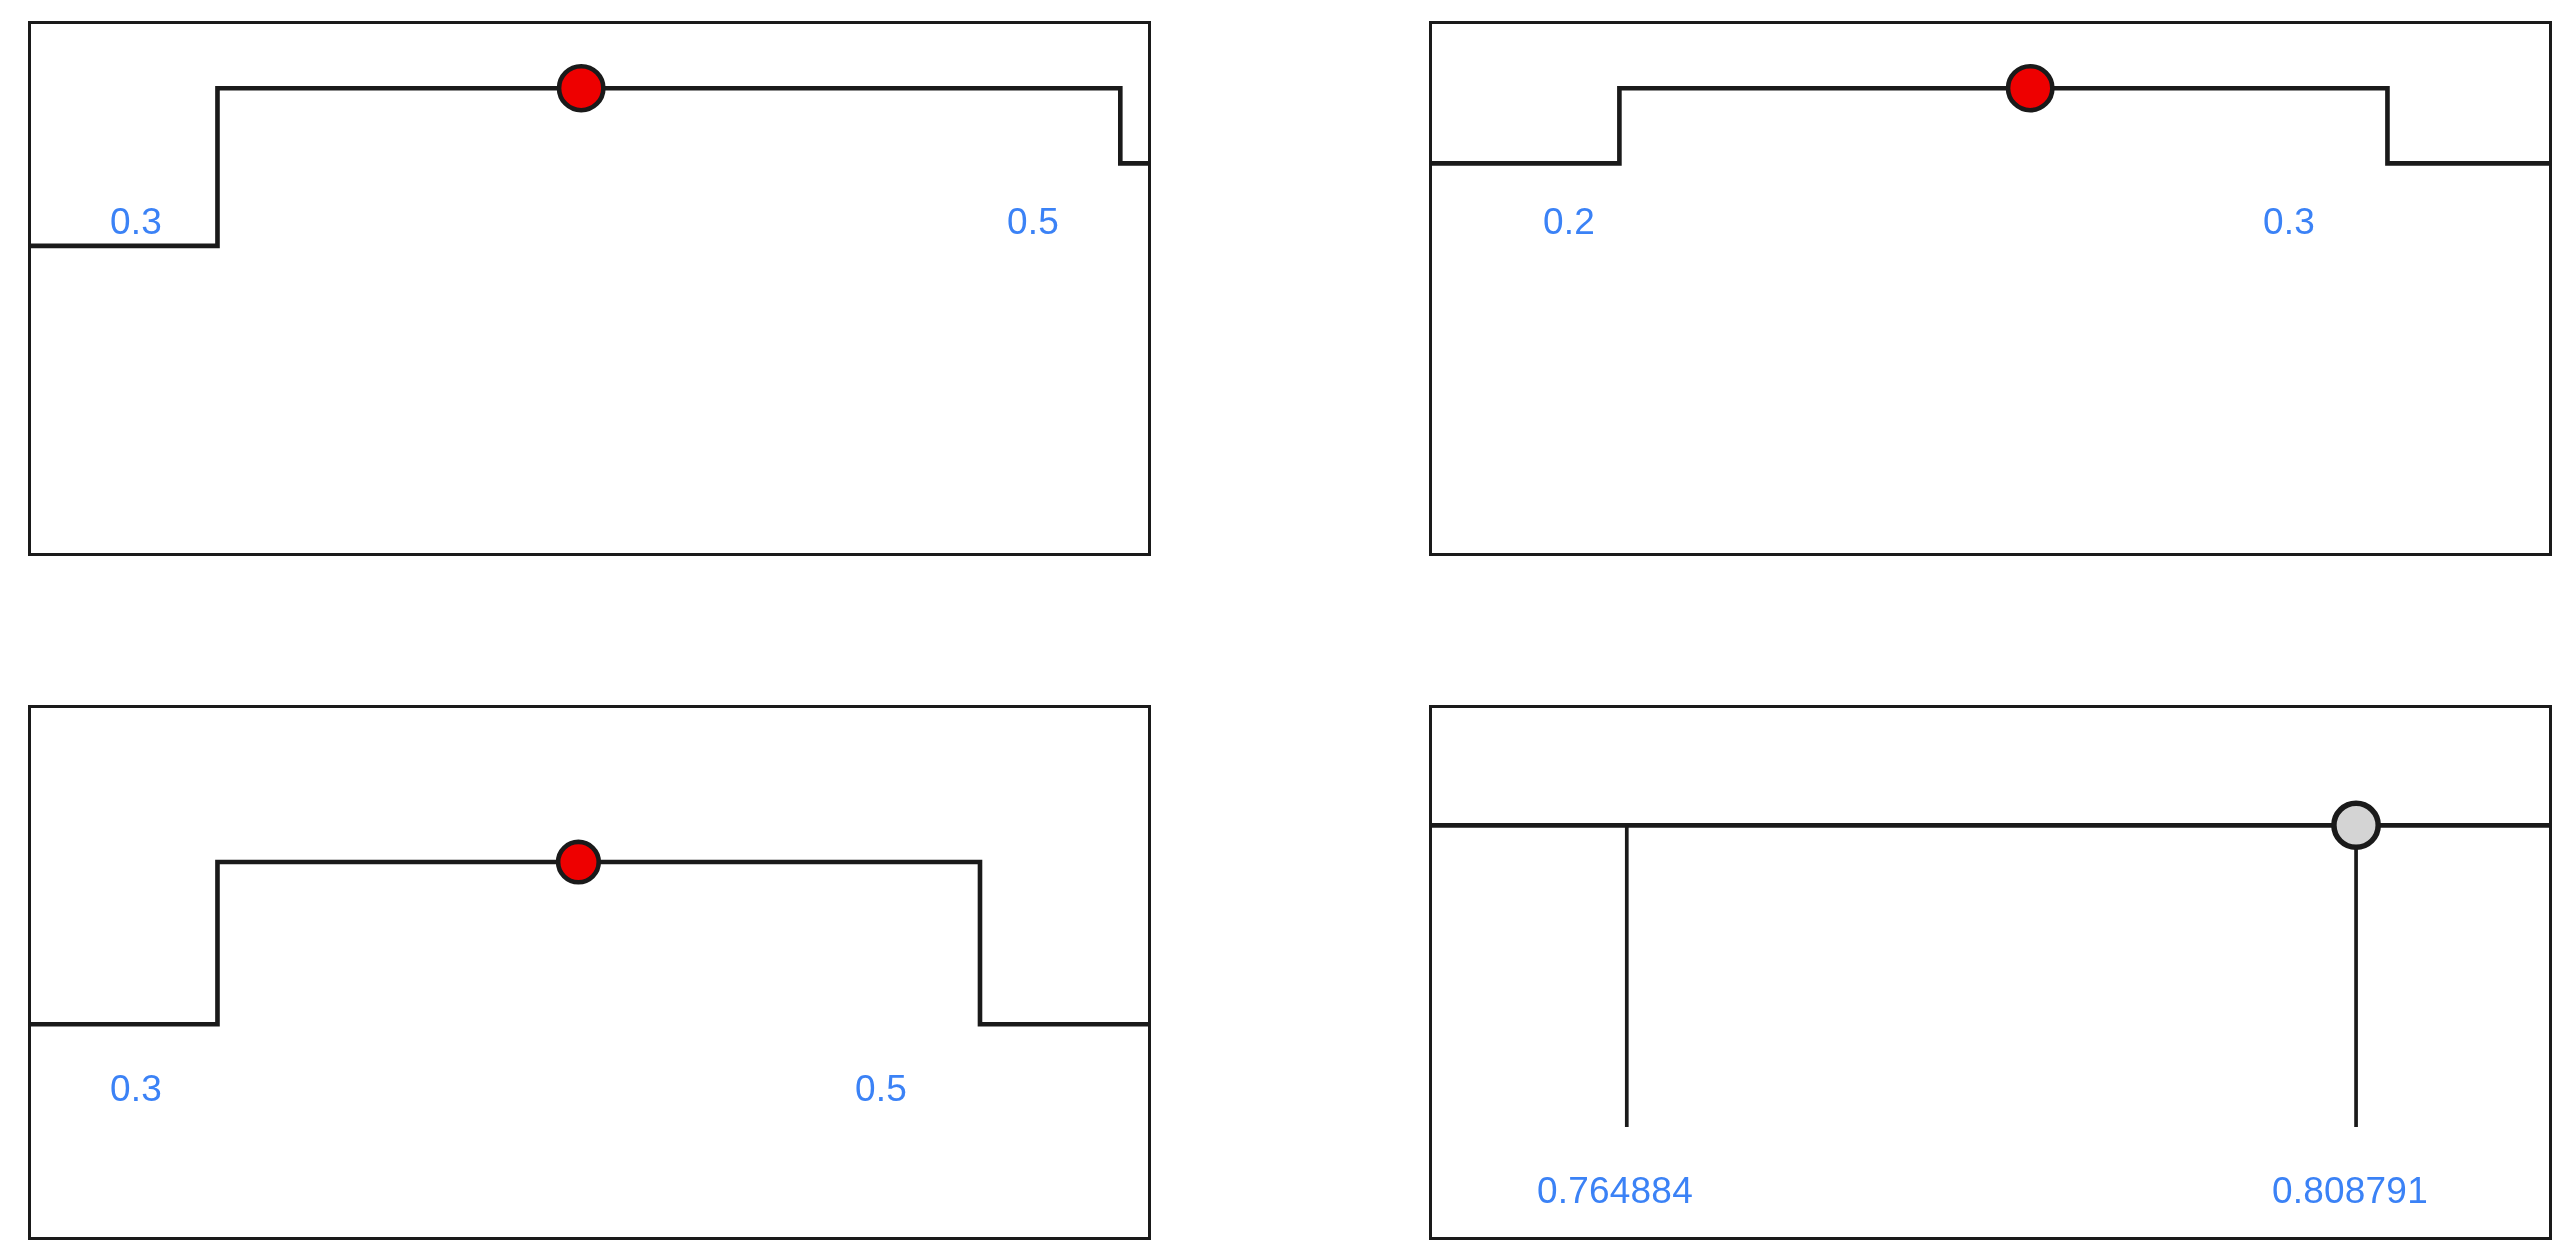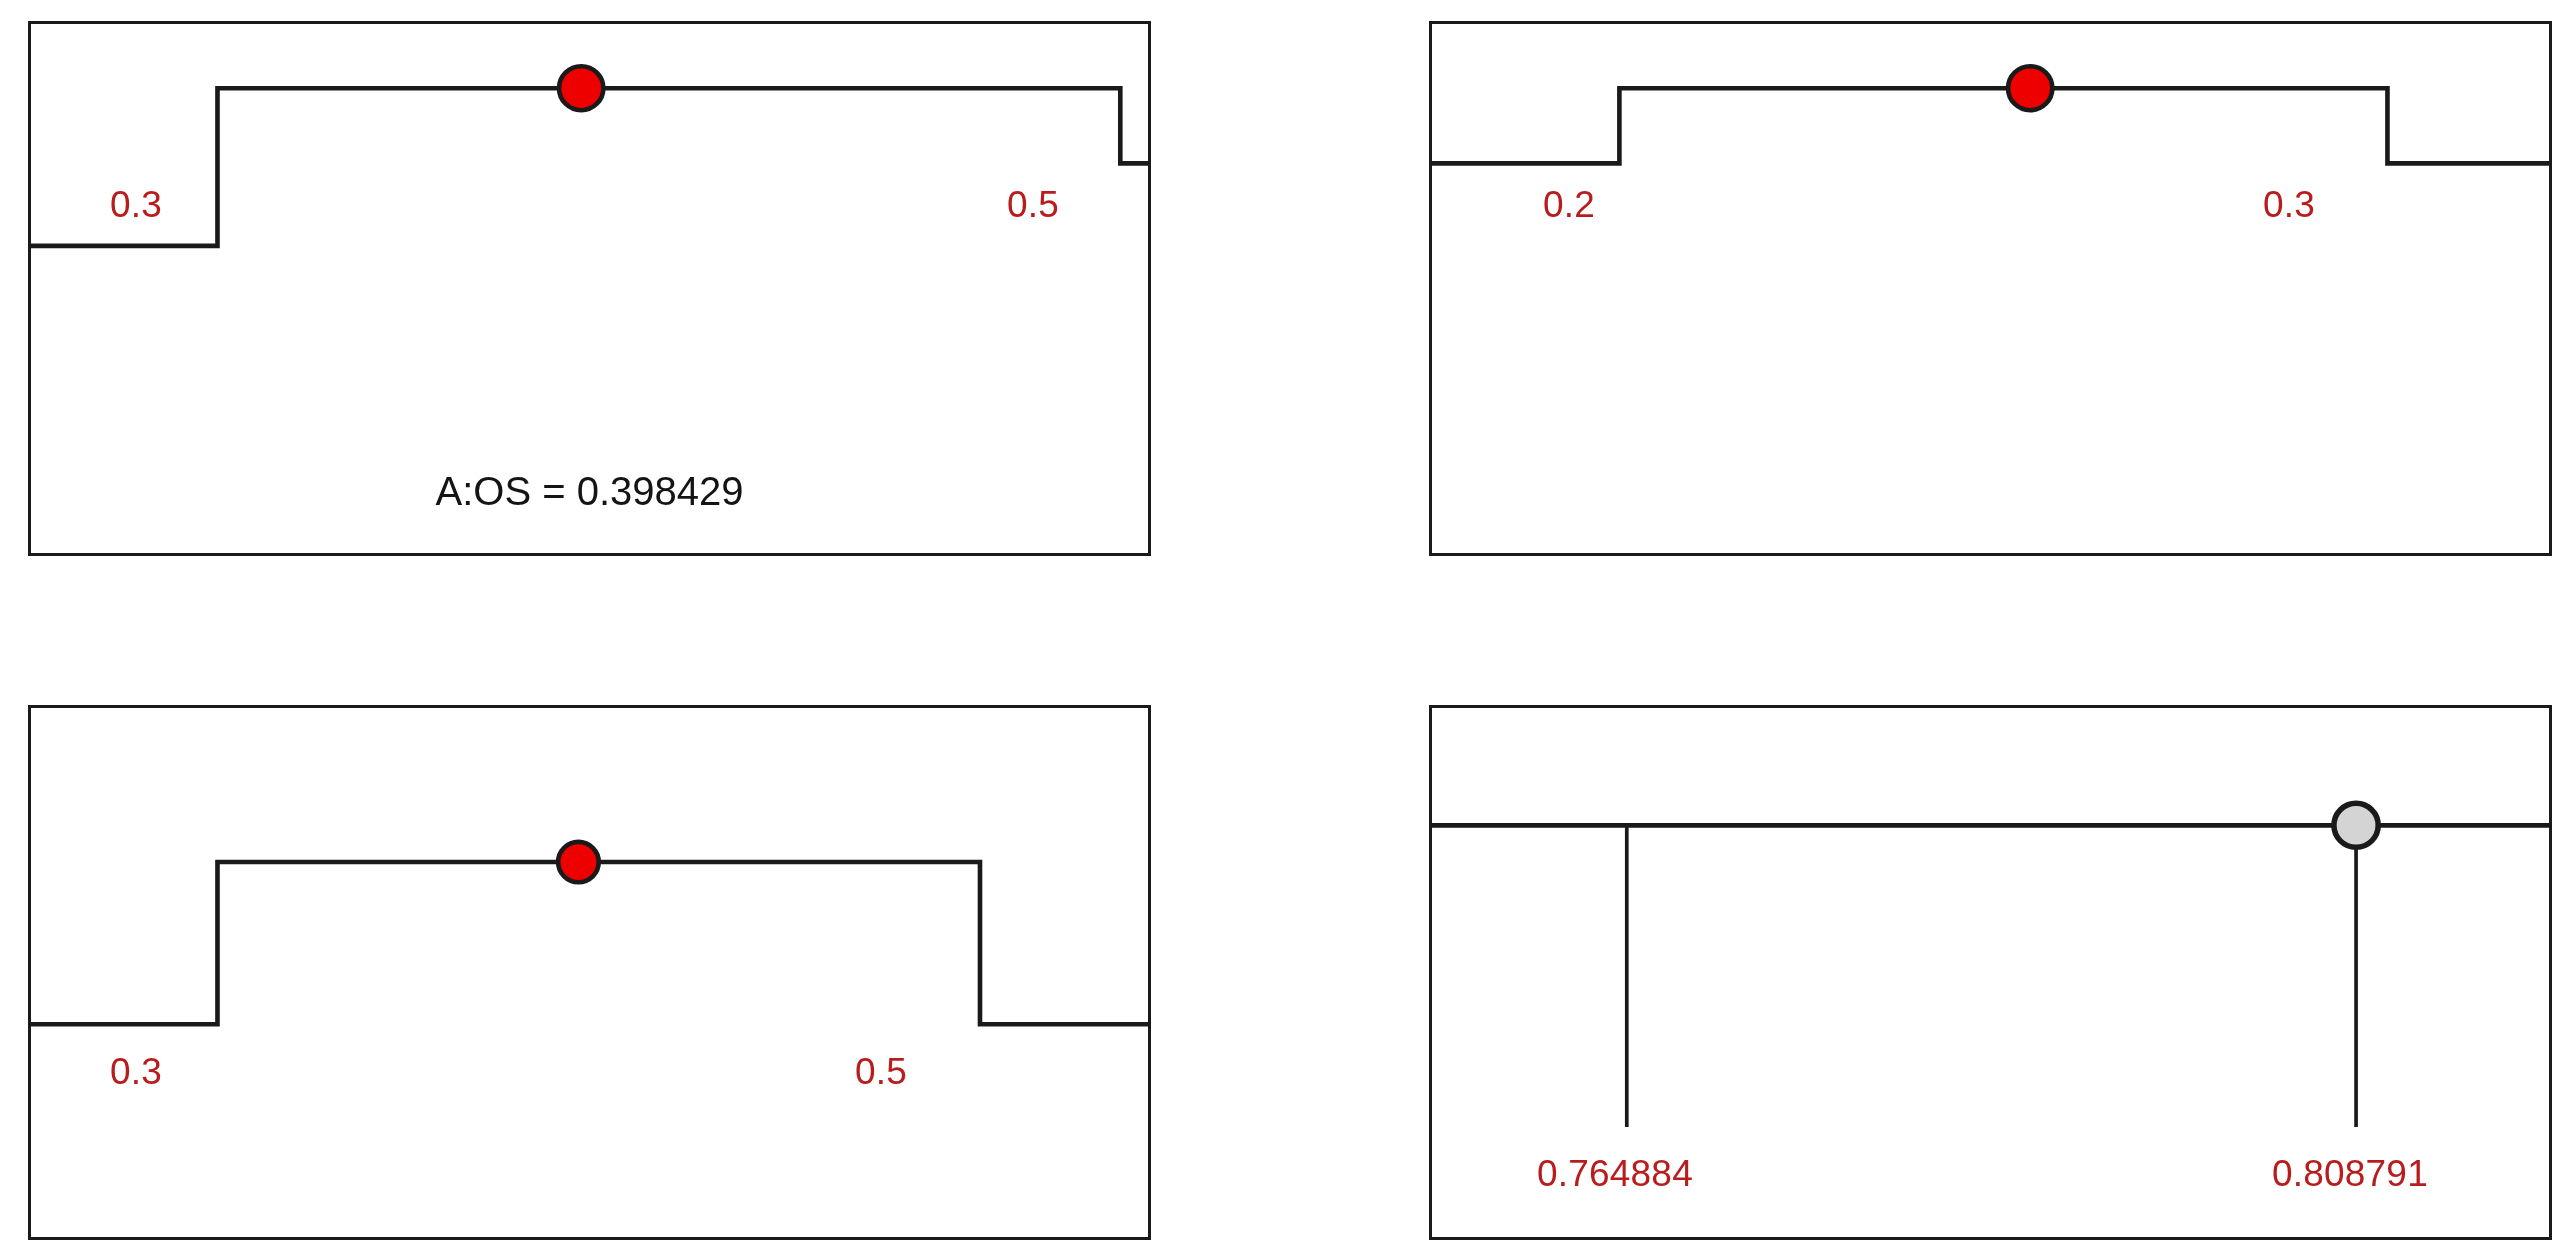--- a/index.html
+++ b/index.html
@@ -32,23 +32,24 @@
     position: absolute;
     left: 0;
     top: 0;
     width: 100%;
     height: 100%;
     display: block;
   }
   .tick-label {
     position: absolute;
     font-size: 37px;
-    color: #b91c1c;
+    color: #3b82f6;
     white-space: nowrap;
     letter-spacing: 0.2px;
+    margin-top: 17px;
   }
   .tick-label.left-lab {
     transform: translateX(0);
   }
   .caption {
     position: absolute;
     left: 0;
     width: 100%;
     text-align: center;
     font-size: 40px;
@@ -63,21 +64,20 @@
 
   <div class="panel" id="panel-A" style="left:28px; top:21.3px; width:1123px; height:535px;">
     <svg class="panel-svg" viewBox="0 0 1210 577" preserveAspectRatio="none">
 
       <path d="M 0 242 L 202 242 L 202 70 L 1180 70 L 1180 152 L 1210 152" fill="none" stroke="#1a1a1a" stroke-width="5"></path>
 
       <circle cx="596" cy="70" r="24" fill="#ee0000" stroke="#1a1a1a" stroke-width="5"></circle>
     </svg>
     <div class="tick-label left-lab" style="left:79px; top:160px;">0.3</div>
     <div class="tick-label" style="left:976px; top:160px;">0.5</div>
-    <div class="caption" style="top:445px;">A:OS = 0.398429</div>
   </div>
 
   <div class="panel" id="panel-B" style="left:1429px; top:21.3px; width:1123px; height:535px;">
     <svg class="panel-svg" viewBox="0 0 1210 577" preserveAspectRatio="none">
       <path d="M 0 152 L 203 152 L 203 70 L 1035 70 L 1035 152 L 1210 152" fill="none" stroke="#1a1a1a" stroke-width="5"></path>
       <circle cx="648" cy="70" r="24" fill="#ee0000" stroke="#1a1a1a" stroke-width="5"></circle>
     </svg>
     <div class="tick-label left-lab" style="left:111px; top:160px;">0.2</div>
     <div class="tick-label" style="left:831px; top:160px;">0.3</div>
   </div>

